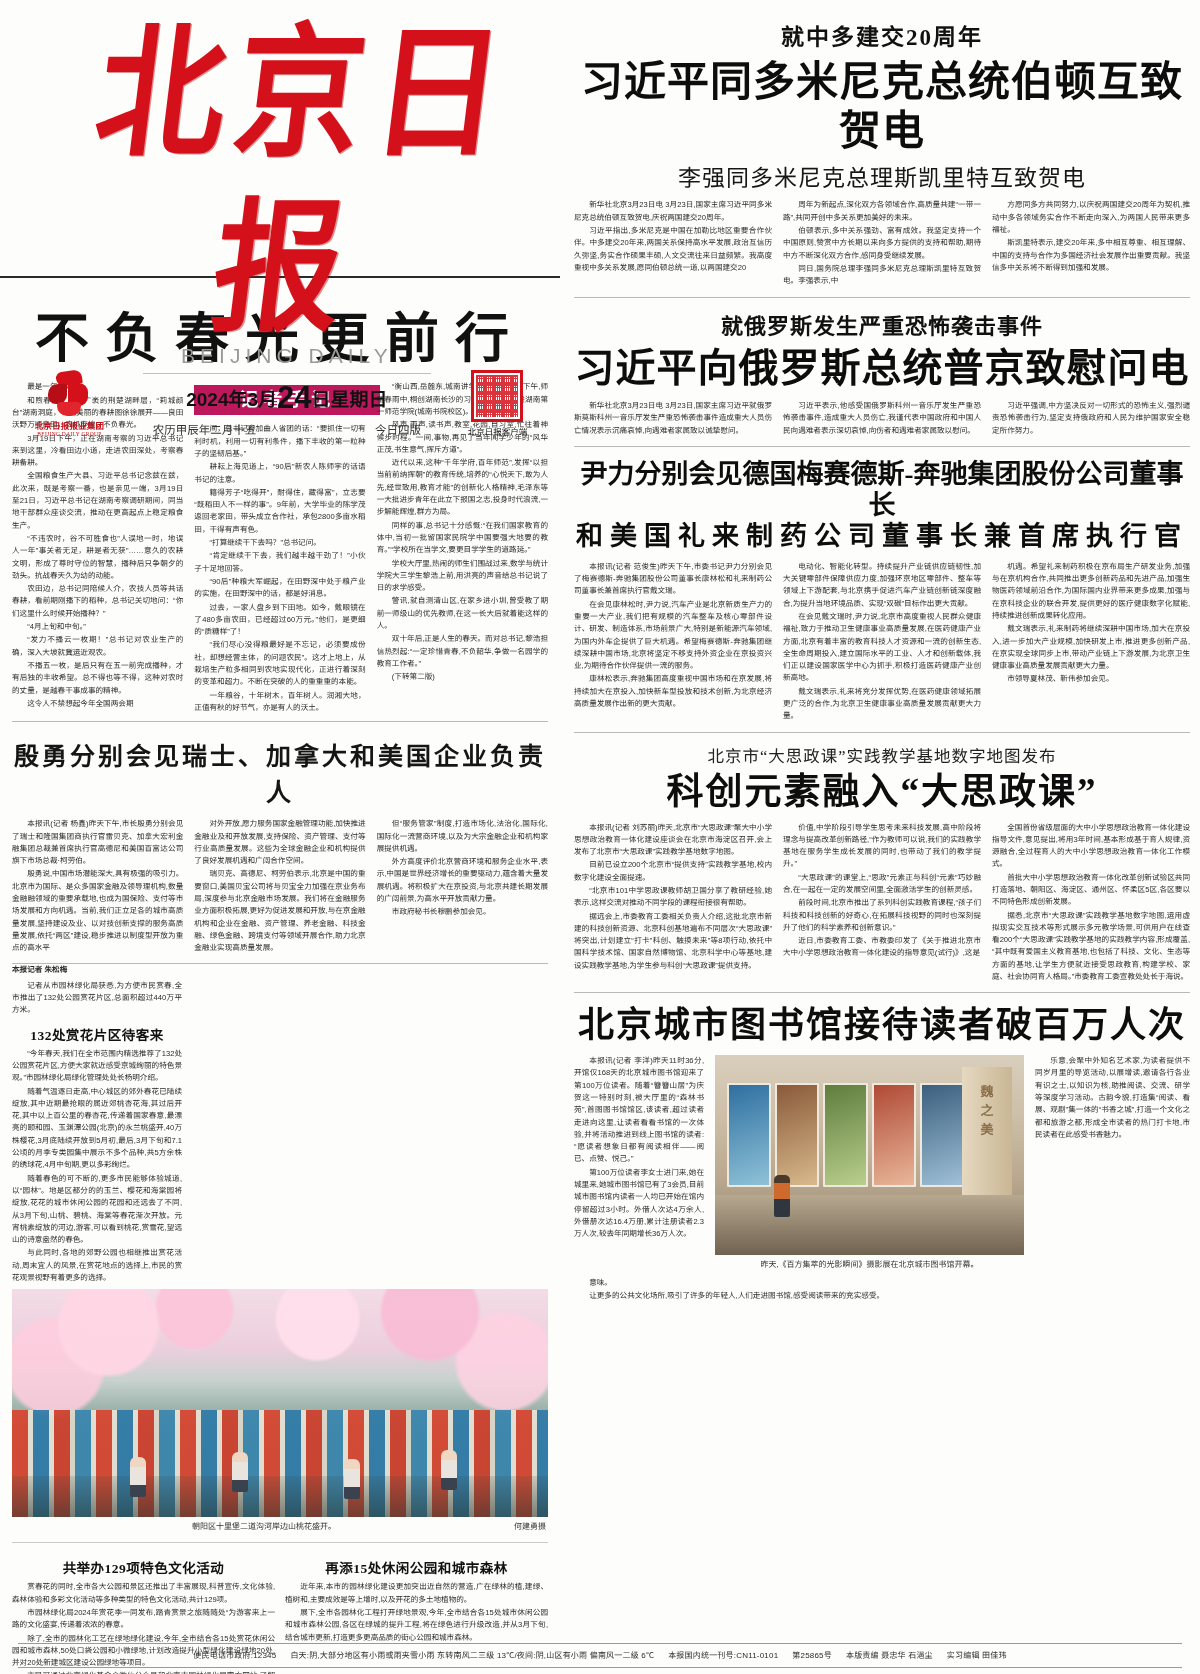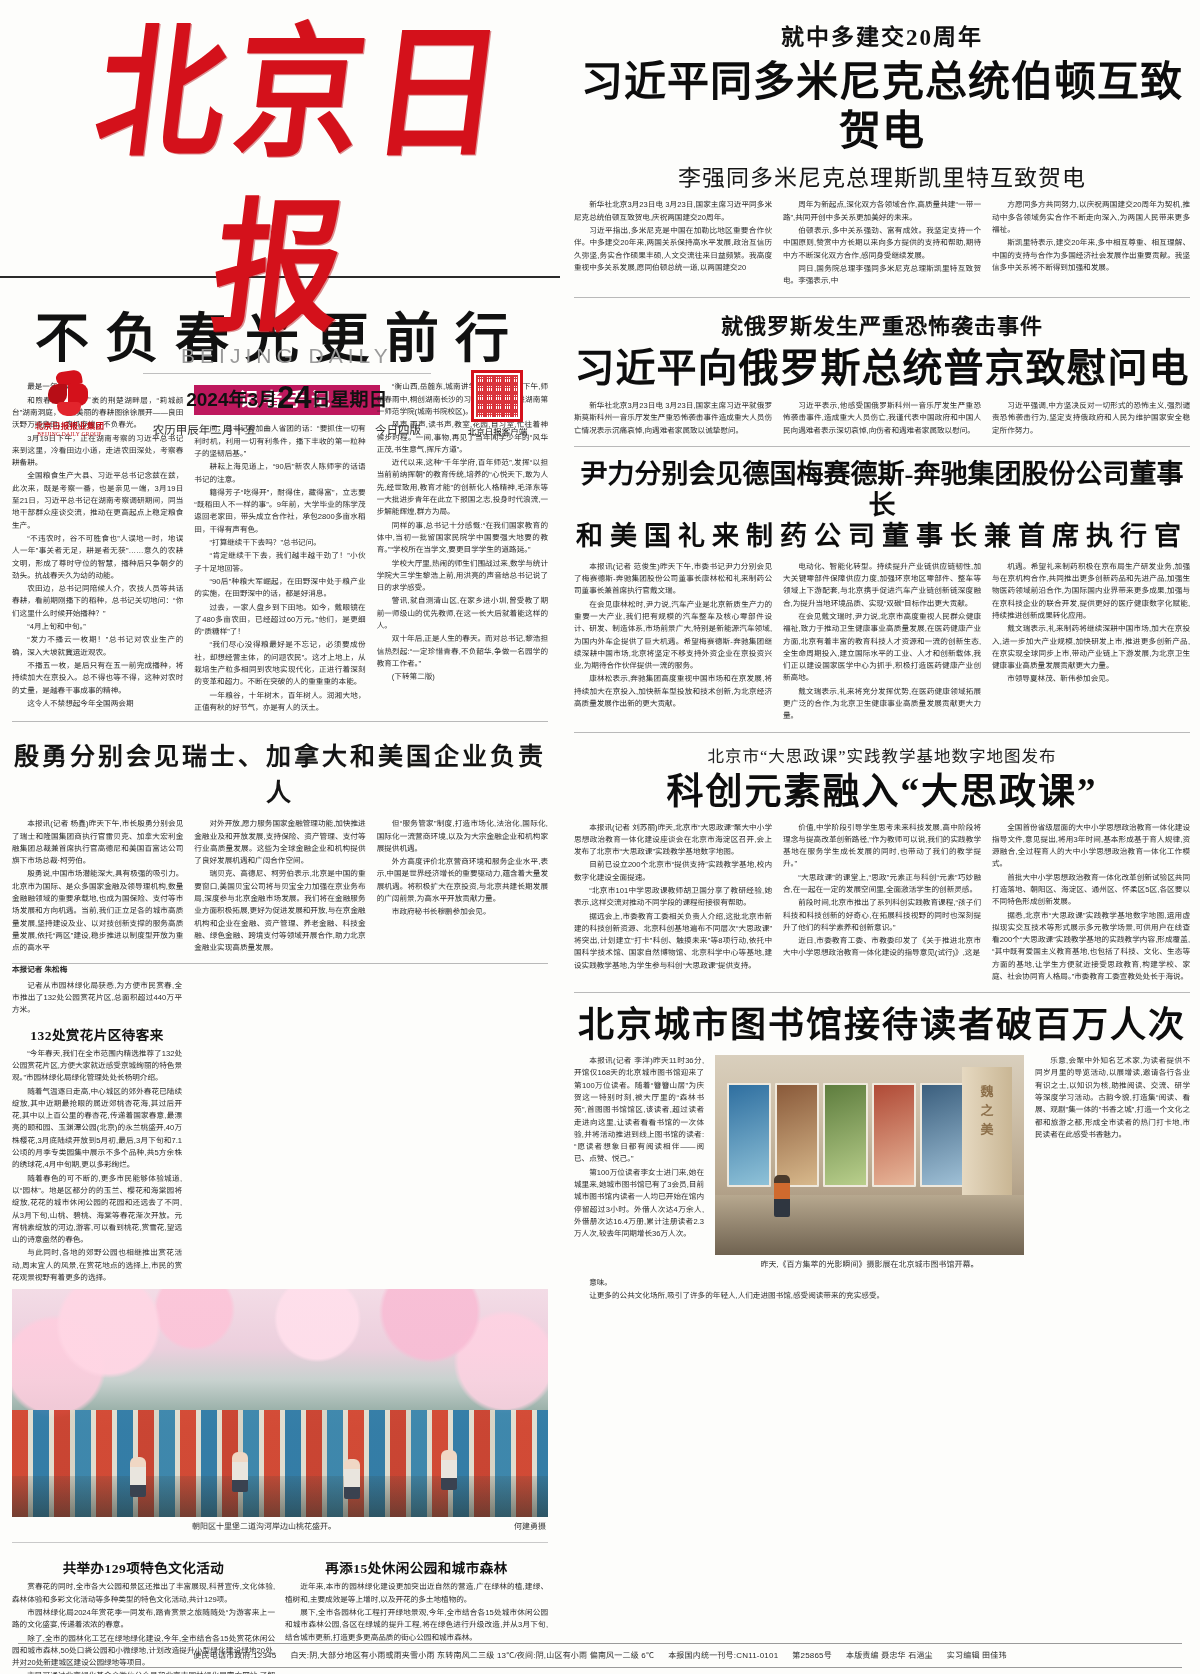--- a/index.html
+++ b/index.html
@@ -295,21 +295,21 @@
           <div class="col">
             <div class="bt" id="ll1">
                 <p>最是一年春好处。</p>
                 <p>和煦春风，吹过广袤的荆楚湖畔层，“莉城颜台”湖南洞庭，一幅美丽的春耕图徐徐展开——良田沃野万顷良田，农机穿梭，不负春光。</p>
                 <p>3月19日下午，正在湖南考察的习近平总书记来到这里，冷看田边小道，走进农田深处，考察春耕备耕。</p>
                 <p>全国粮食生产大县、习近平总书记念兹在兹，此次来，既是考察一番，也是亲见一端，3月19日至21日，习近平总书记在湖南考察调研期间，同当地干部群众座谈交流，推动在更高起点上稳定粮食生产。</p>
                 <p>“不违农时，谷不可胜食也”人误地一时，地误人一年”事关者无足，耕是者无获”……意久的农耕文明，形成了尊时守位的智慧，播种后只争朝夕的劲头。抗战春天久为幼的动能。</p>
                 <p>农田边，总书记同陪候人介，农技人员等共话春耕，看前期刚播下的稻种，总书记关切地问：“你们这里什么时候开始播种？”</p>
                 <p>“4月上旬和中旬。”</p>
                 <p>“发力不播云一枚期！”总书记对农业生产的确，深入大坡就冀运近观农。</p>
-                <p>不播五一枚，是后只有在五一前完成播种，将持续加大在京投入。总不得也等不得，这种对农时的丈量，是越春干事成事的精神。</p>
+                <p>不播五一枚，是后只有在五一前完成播种，才有后独的丰收希望。总不得也等不得，这种对农时的丈量，是越春干事成事的精神。</p>
                 <p>这令人不禁想起今年全国两会期</p>
               </div>
           </div>
           <div class="col">
             <div class="badge-note">记者手记</div>
             <div class="bt" id="ll2">
                 <p>间，总书记参加曲人省团的话：“要抓住一切有利时机，利用一切有利条件，播下丰收的第一粒种子的坚韧后基。”</p>
                 <p>耕耘上海见道上，“90后”新农人陈师宇的话语书记的注意。</p>
                 <p>籍得芳子“吃得开”，耐得住，藏得富”，立志要“既稻田人不一样的事”。9年前，大学毕业的陈学茂返回老家田，带头成立合作社，承包2800多亩水稻田，干得有声有色。</p>
                 <p>“打算继续干下去吗？”总书记问。</p>

